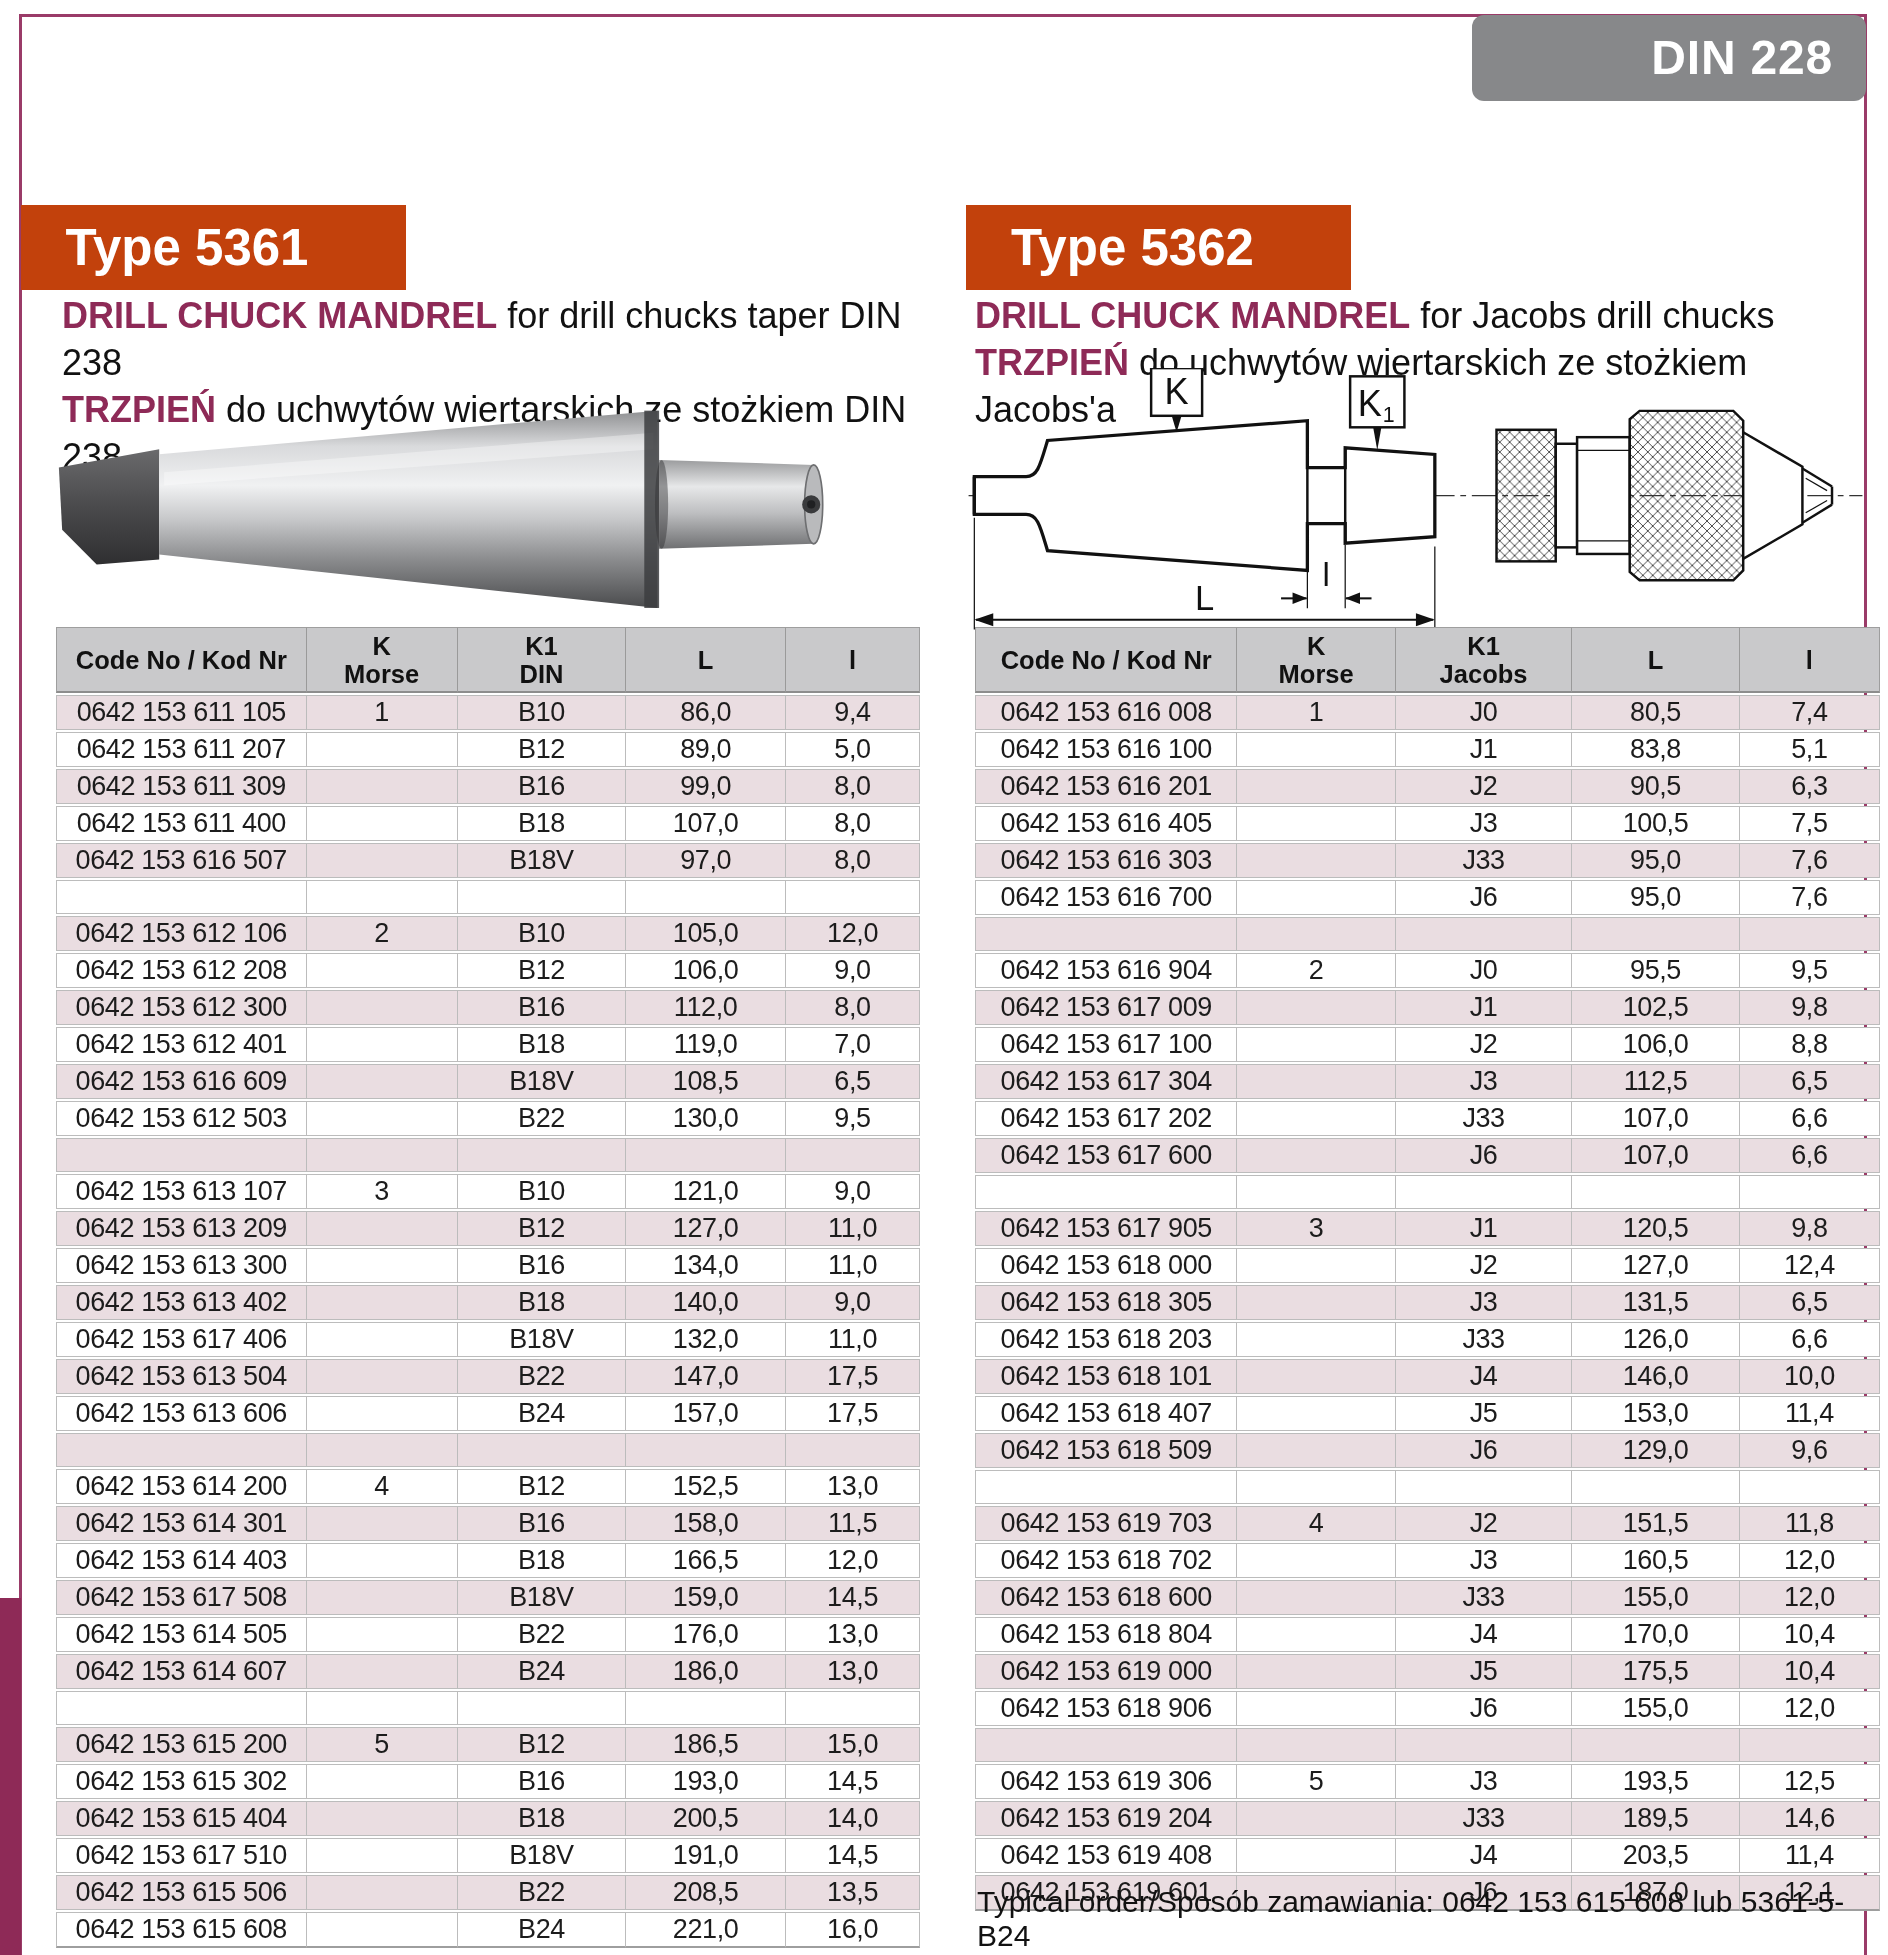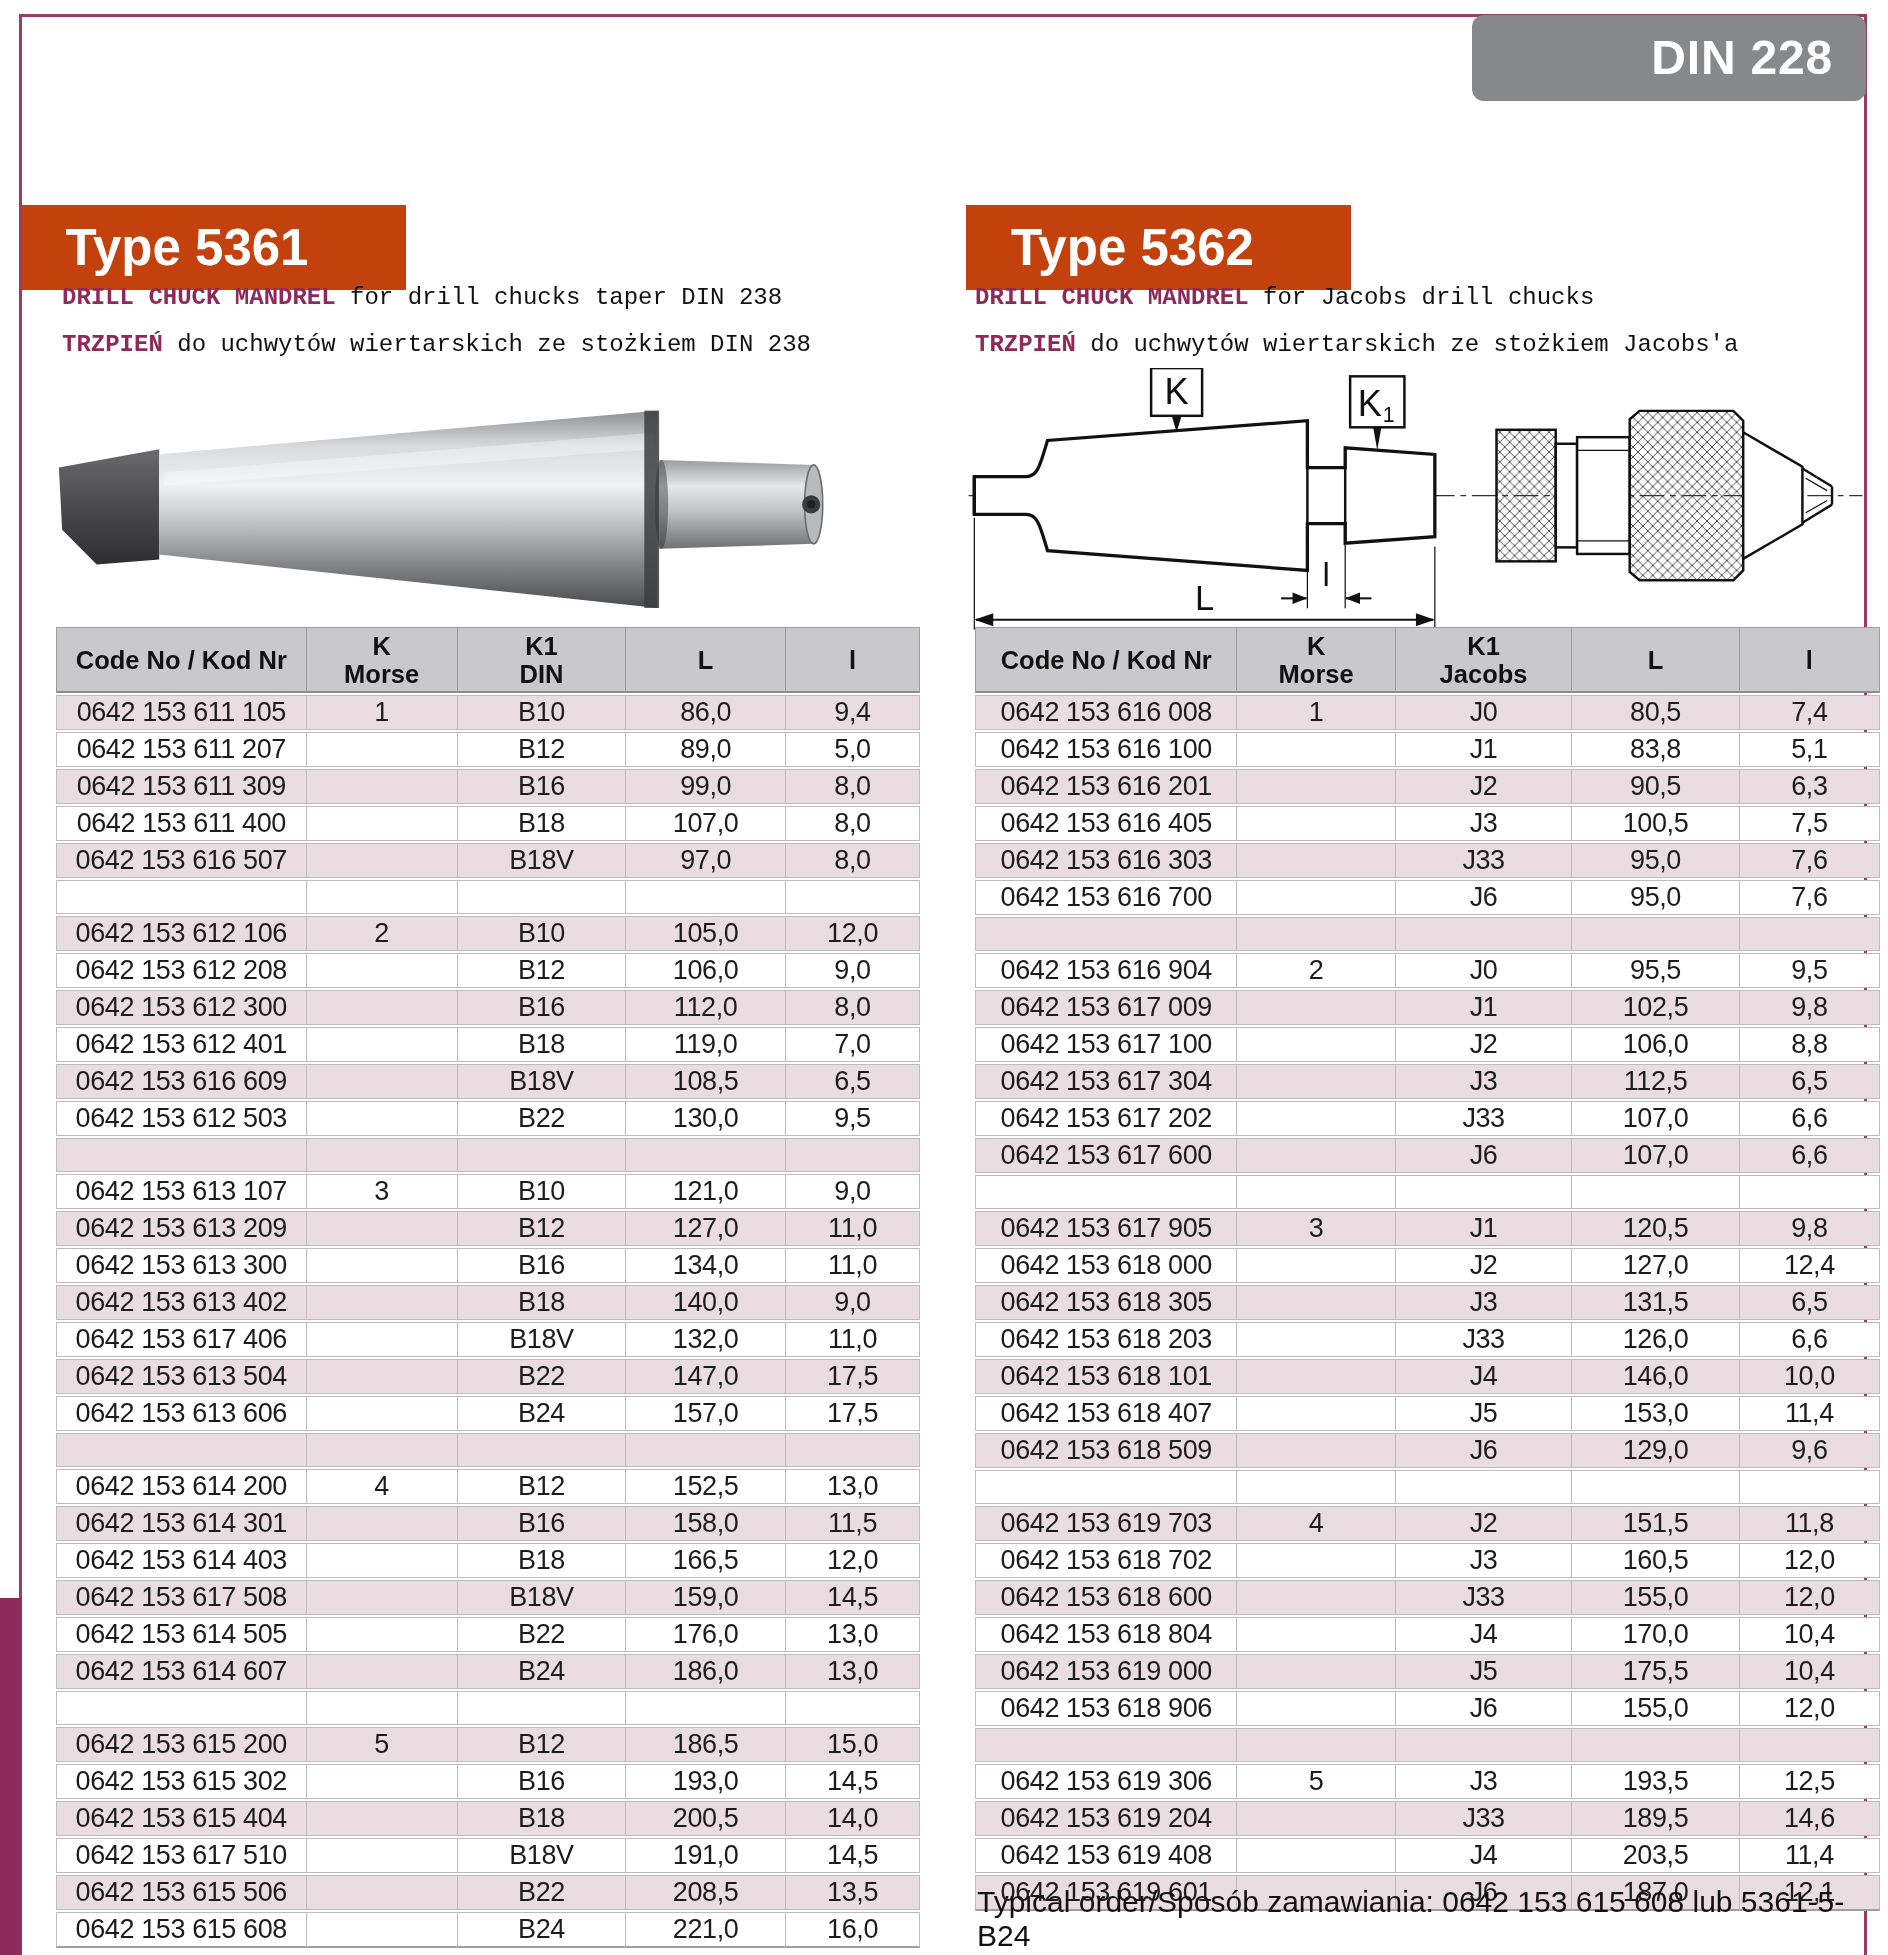--- a/index.html
+++ b/index.html
@@ -12,21 +12,21 @@
   .side-tab{left:0;top:1598px;width:20.6px;height:358px;background:#8e2a57;}
   
   .din-box{left:1472px;top:15px;width:394px;height:86px;background:#87888a;color:#ffffff;
            font-size:48px;font-weight:bold;line-height:86px;text-align:right;padding-right:33px;box-sizing:border-box;letter-spacing:0.8px;border-radius:12px;}
   
   .type-box{top:170px;width:385px;height:85px;background:#c2410c;color:#ffffff;
             font-size:51px;font-weight:bold;line-height:85px;padding-left:45px;box-sizing:border-box;margin-top:35px;}
   .type-box.left{left:20.6px;}
   .type-box.right{left:966px;}
   
-  .desc{top:274px;font-size:24px;line-height:47px;color:#111;font-family:Liberation Mono, monospace;}
+  .desc{top:292px;font-size:36px;line-height:47px;color:#111;}
   .desc.left{left:62px;width:855px;}
   .desc.right{left:975px;width:872px;}
   .desc .lead{color:#8e2a57;font-weight:bold;}
   
   .tbl-wrap.left{left:56px;top:625px;width:864px;}
   .tbl-wrap.right{left:975px;top:625px;width:905px;}
   table{border-collapse:separate;border-spacing:0 2.5px;width:100%;table-layout:fixed;}
   th{background:#c9c9cb;font-size:25.5px;font-weight:bold;height:61px;text-align:center;vertical-align:middle;
      border-top:1.6px solid #9e9e9e;border-bottom:2.5px solid #8d8d8d;border-right:0.8px solid #9a9a9a;line-height:28px;color:#111;}
   th:first-child{border-left:1.6px solid #9e9e9e;}

